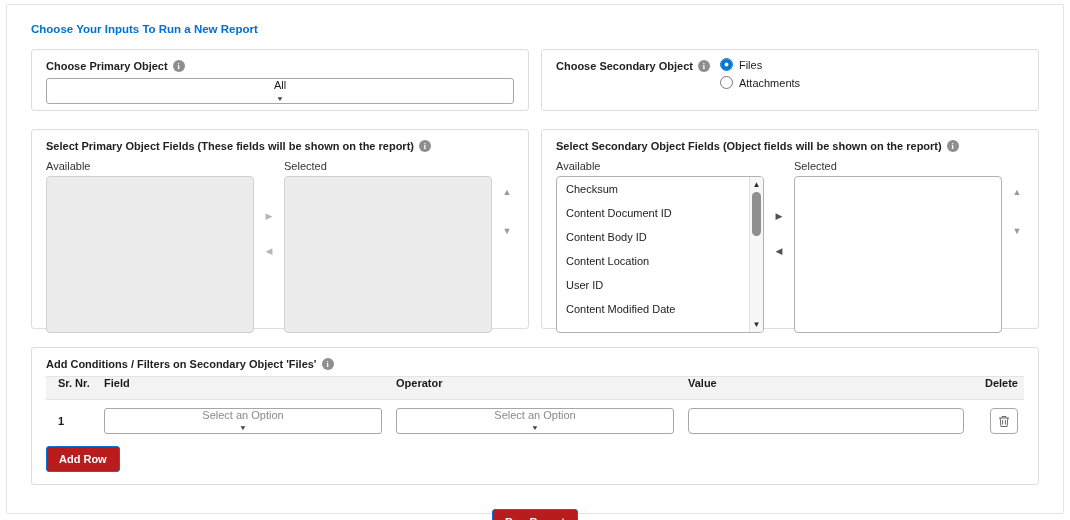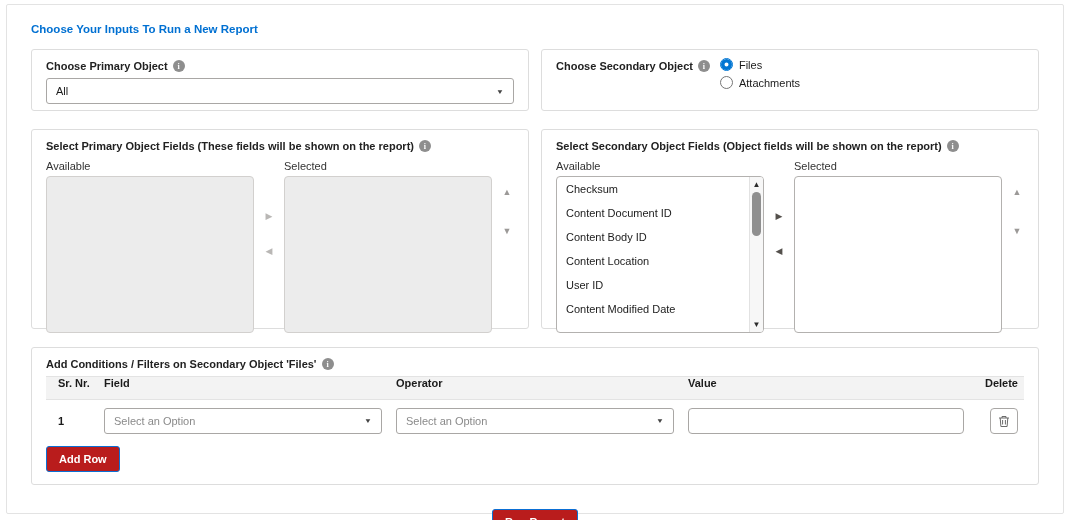--- a/index.html
+++ b/index.html
@@ -26,21 +26,21 @@
   .bold-label { font-weight: bold; font-size: 11px; color: #222; }
   .info-icon {
     width: 12px; height: 12px; border-radius: 50%;
     background: #8e8e8e; color: #fff; font-size: 8px; font-weight: bold;
     display: inline-flex; align-items: center; justify-content: center;
     font-family: "Liberation Serif", serif; cursor: pointer; flex: none;
   }
   .select {
     height: 26px; border: 1px solid #a9a7a5; border-radius: 3px;
     background: #fff; display: flex; align-items: center;
-    justify-content: space-between; padding: 0 9px; cursor: pointer;
+    justify-content: space-between; padding: 0 9px; cursor: pointer; flex-direction: column;
   }
   .select .chevron { font-size: 8px; color: #444; transform: scaleY(0.8); }
   .select.placeholder .sel-text { color: #8a8a8a; }
   
   .sec-obj { display: flex; align-items: flex-start; gap: 10px; }
   .radio-group { display: flex; flex-direction: column; gap: 5px; margin-top: -2px; }
   .radio-option { display: flex; align-items: center; gap: 6px; cursor: pointer; }
   .radio {
     width: 13px; height: 13px; border-radius: 50%;
     border: 1px solid #767676; background: #fff; flex: none;

